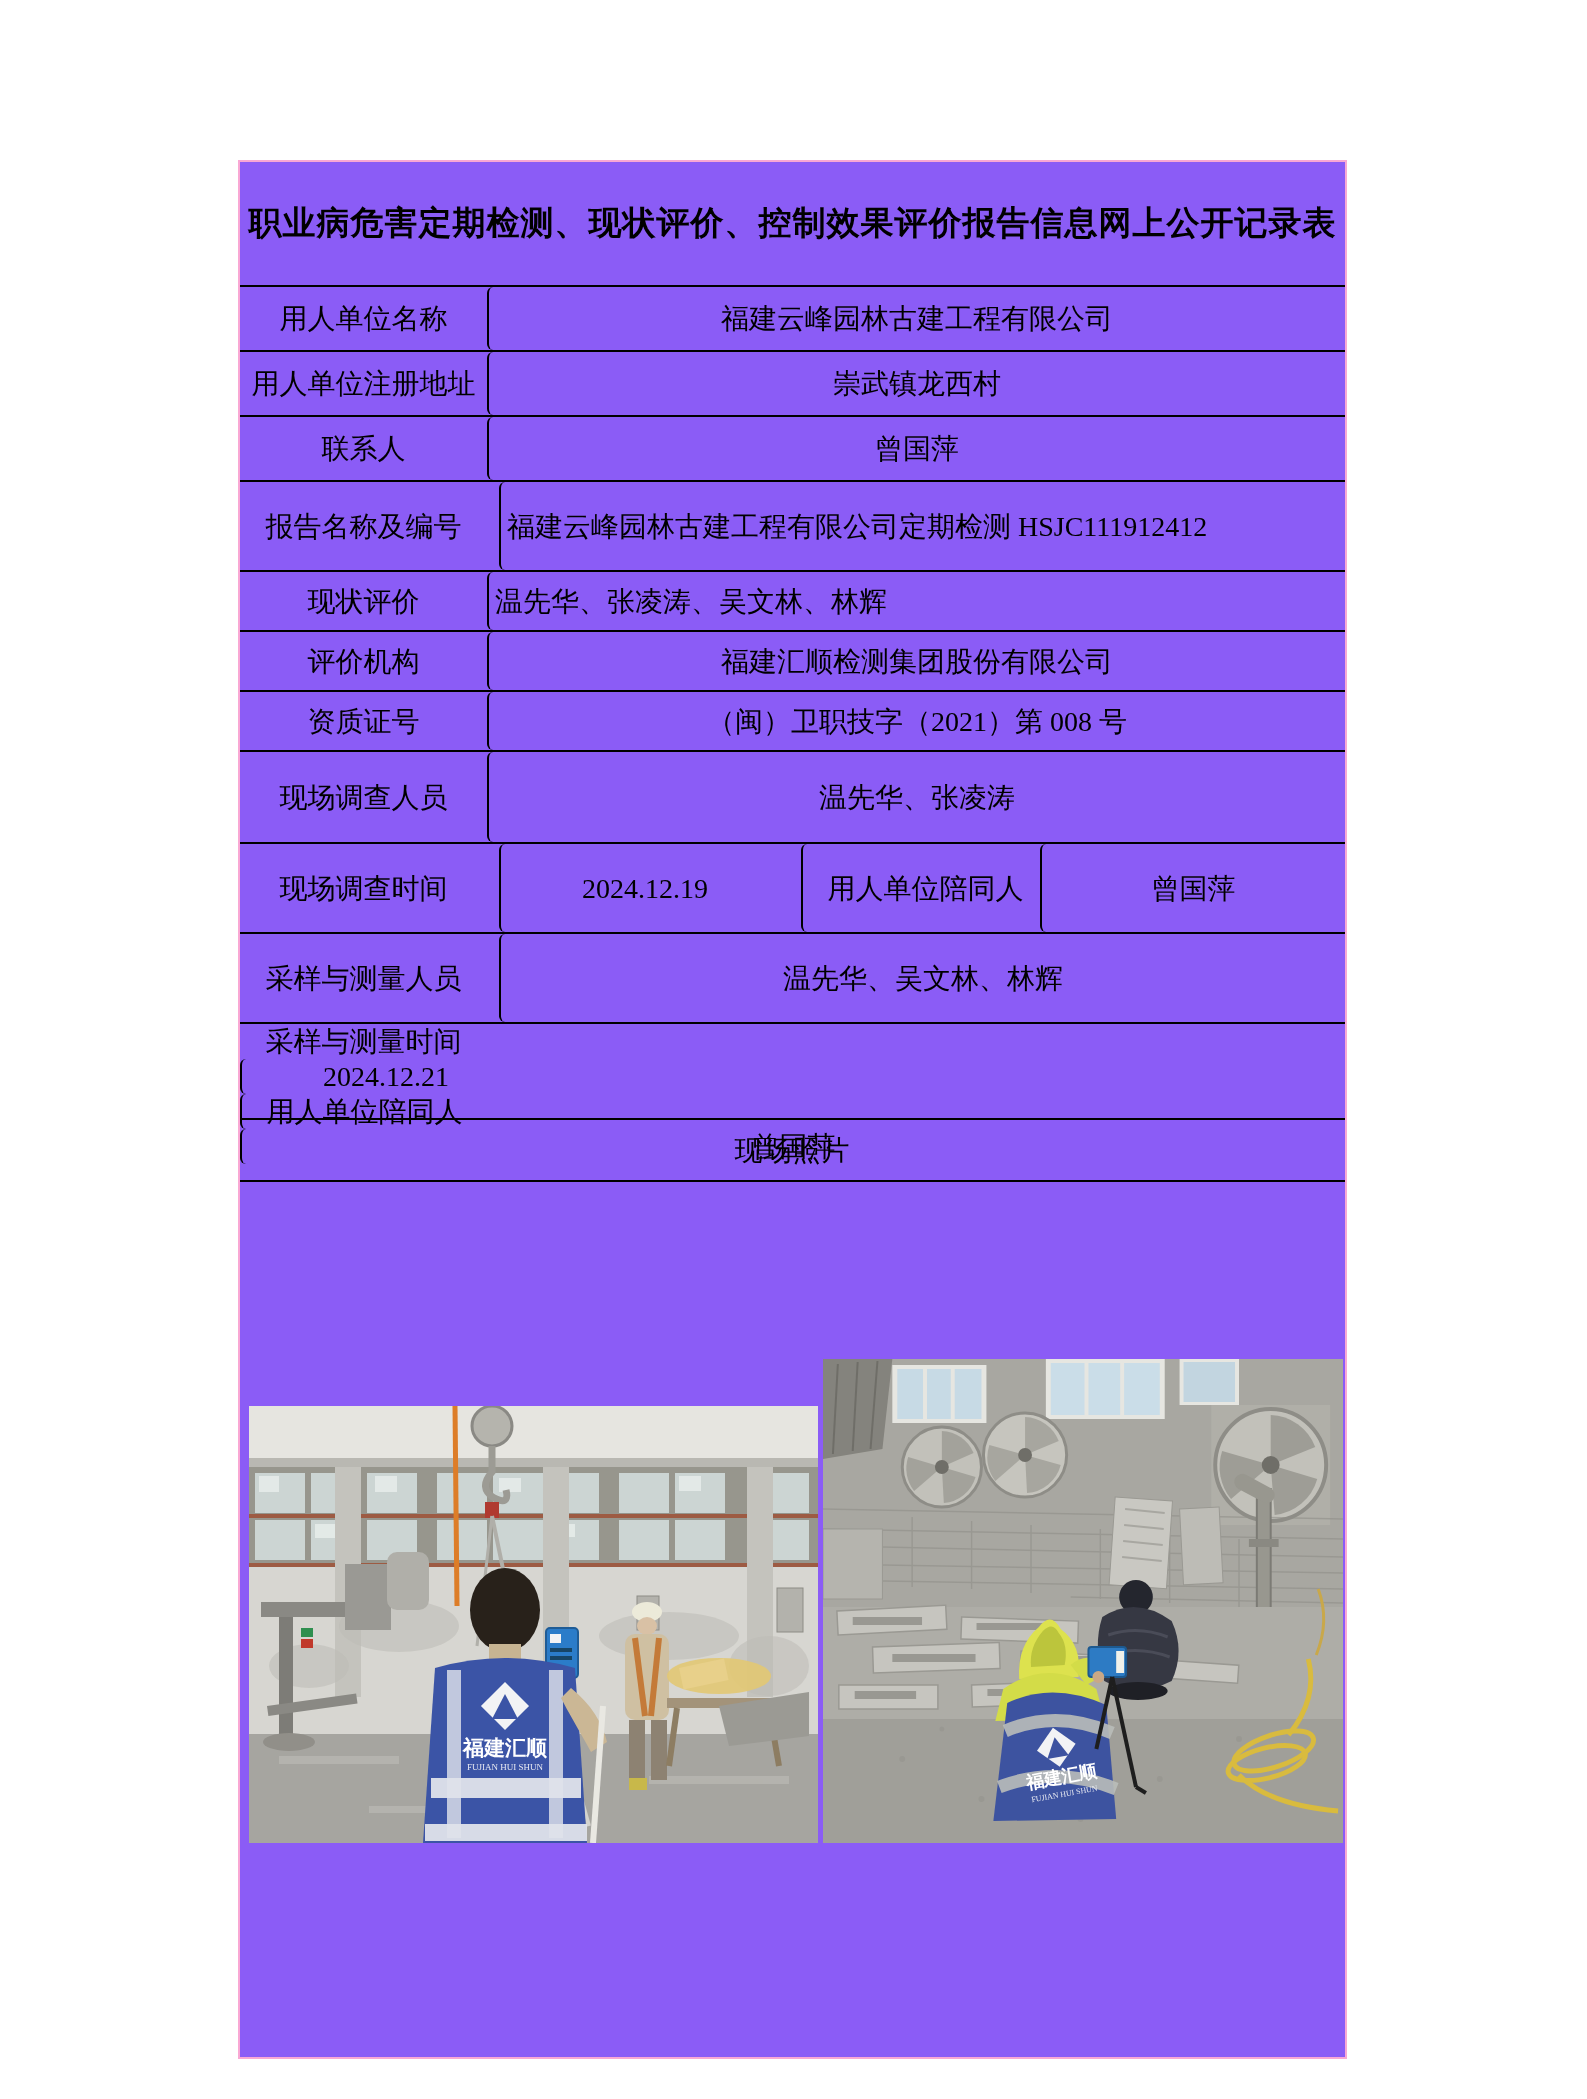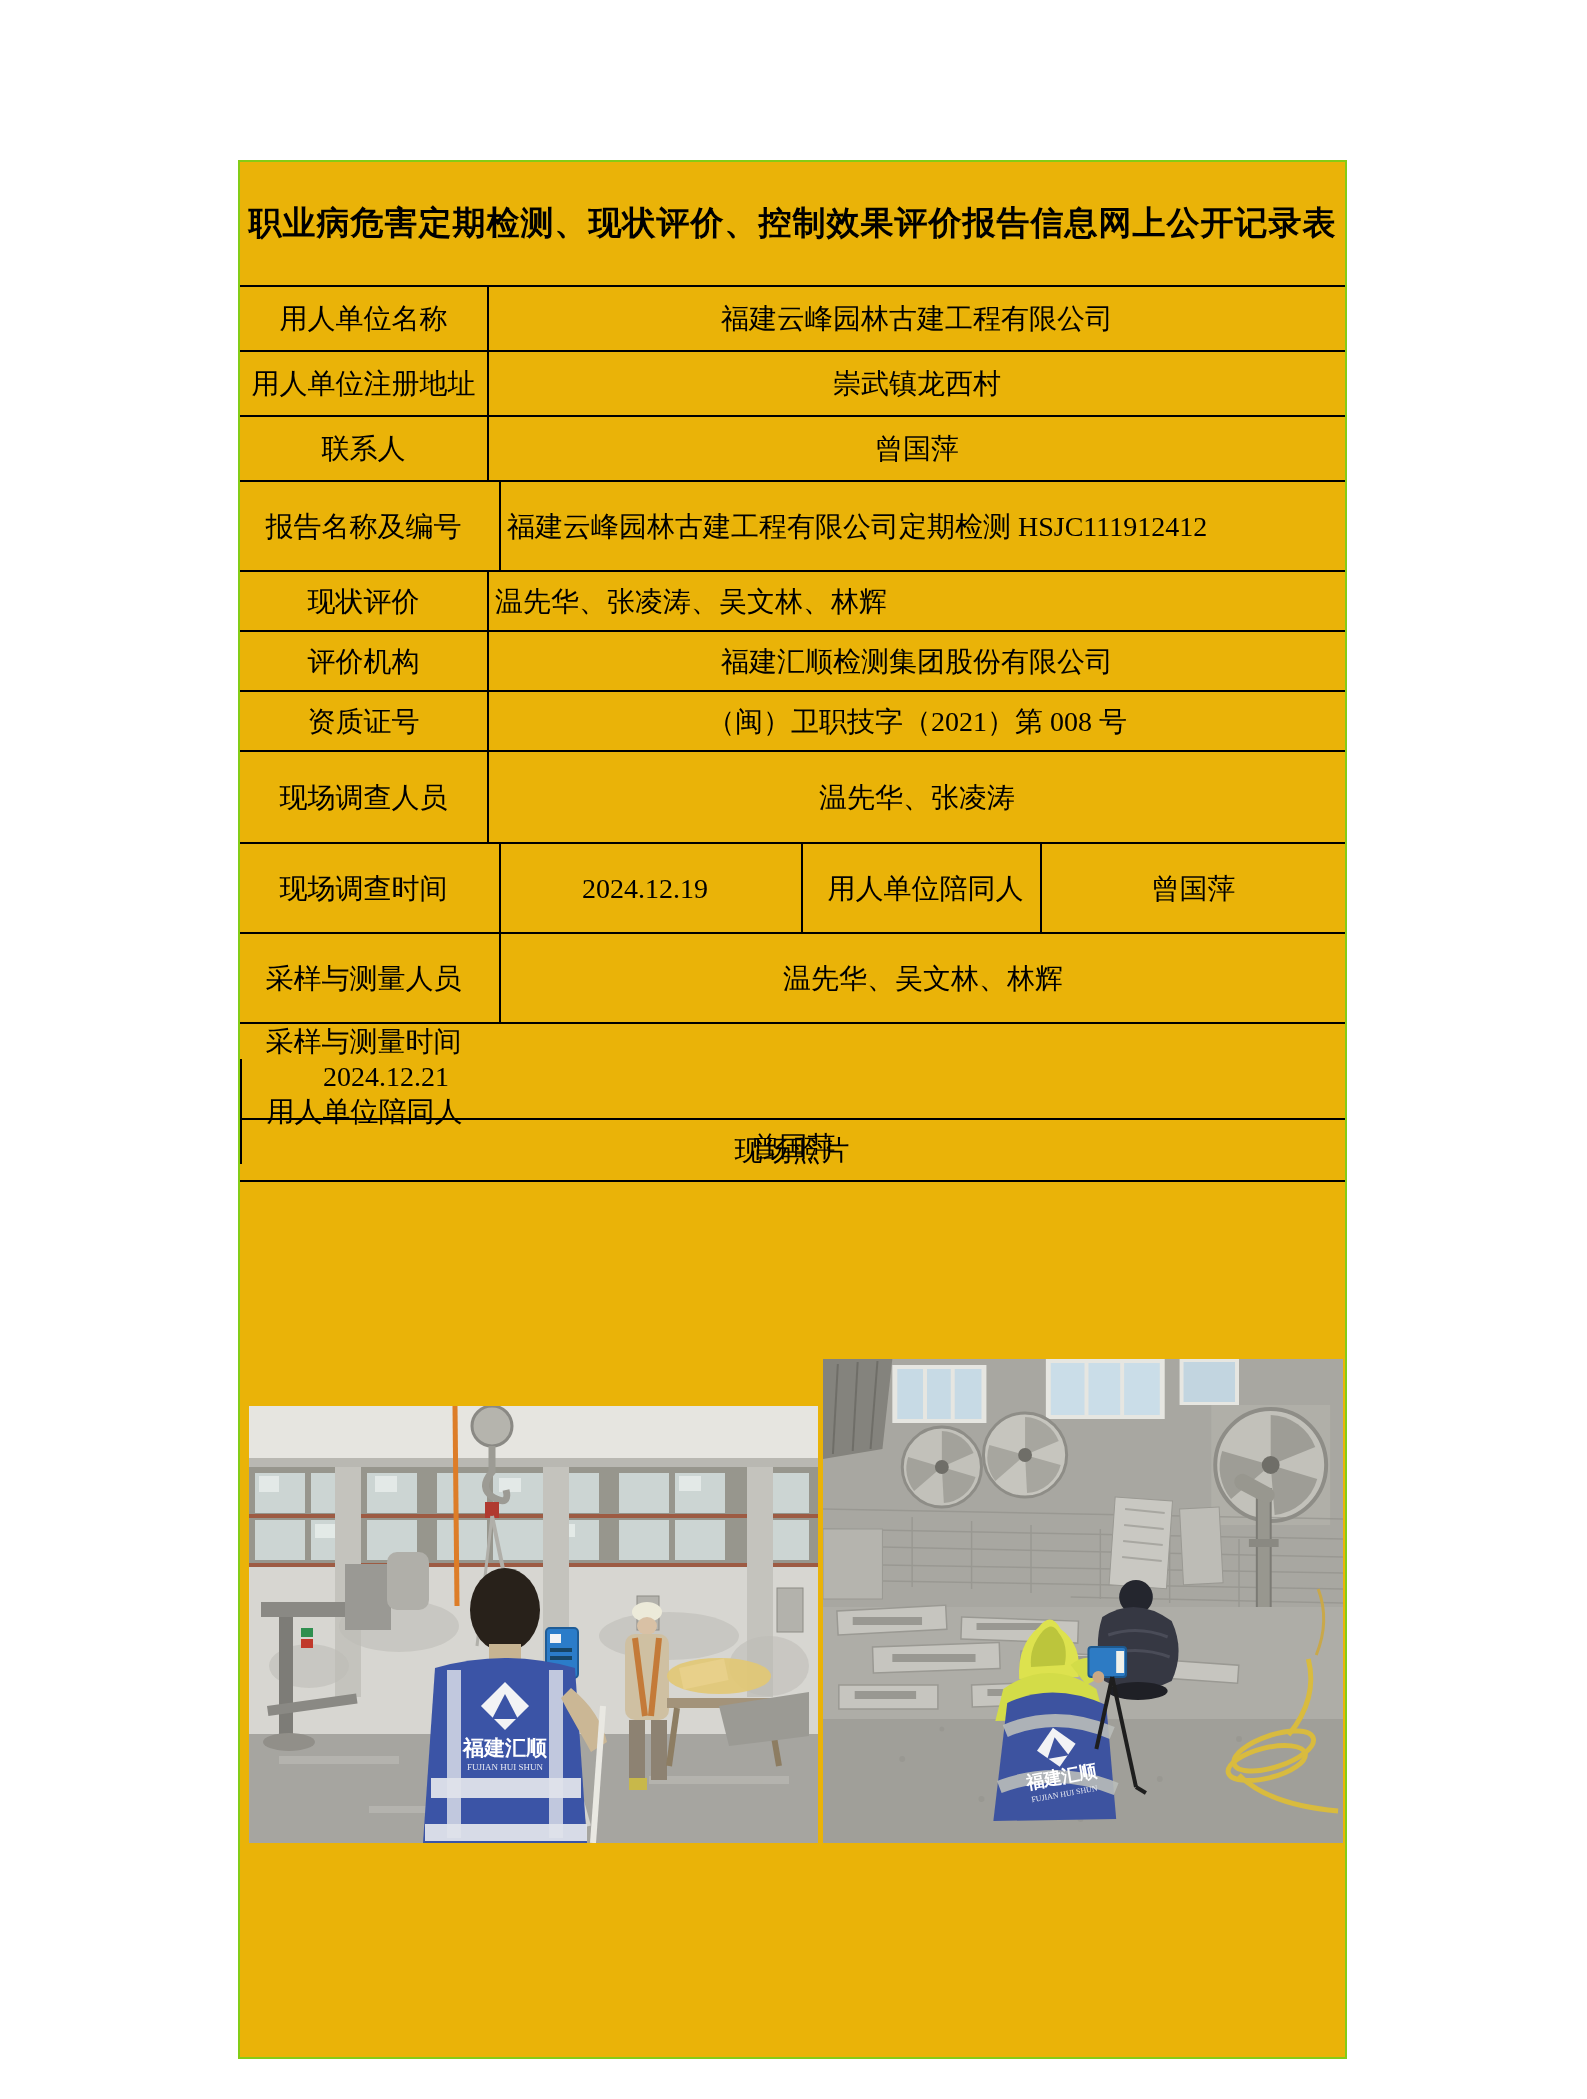--- a/index.html
+++ b/index.html
@@ -3,29 +3,29 @@
 <meta charset="utf-8">
 <style>
   html,body{margin:0;padding:0;}
   body{
     width:1587px;height:2099px;position:relative;background:#ffffff;
     font-family:"Liberation Serif","DejaVu Serif",serif;color:#000;
     overflow:hidden;
   }
   .sheet{
     position:absolute;left:238px;top:160px;width:1109px;
-    border:2px solid #84cc16;background:#eab308;box-sizing:border-box;
+    border:2px solid #f9a8d4;background:#8b5cf6;box-sizing:border-box;
   }
   .row{display:flex;border-top:2px solid #000;box-sizing:border-box;}
   .row:first-child{border-top:none;}
   .cell{
     display:flex;align-items:center;justify-content:center;
     font-size:28px;line-height:1.25;box-sizing:border-box;text-align:center;
   }
-  .cell + .cell{border-left:2px solid #000;}
+  .cell + .cell{border-left:2px solid #000;border-radius:6px;}
   .title-cell{
     width:100%;font-size:33px;font-weight:bold;letter-spacing:1px;
     justify-content:center;
   }
   .label{width:247px;flex:none;}
   .value{flex:1;}
   .value.left-al{justify-content:flex-start;text-align:left;padding-left:6px;}
   .date-cell{width:290px;flex:none;}
   .comp-label{width:227px;flex:none;padding-left:20px;}
   .comp-value{flex:1;}

